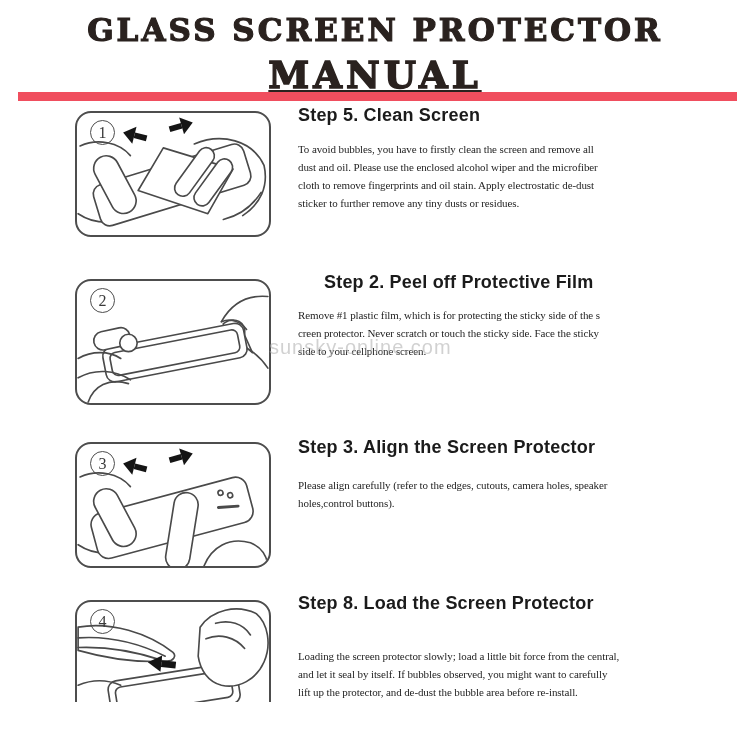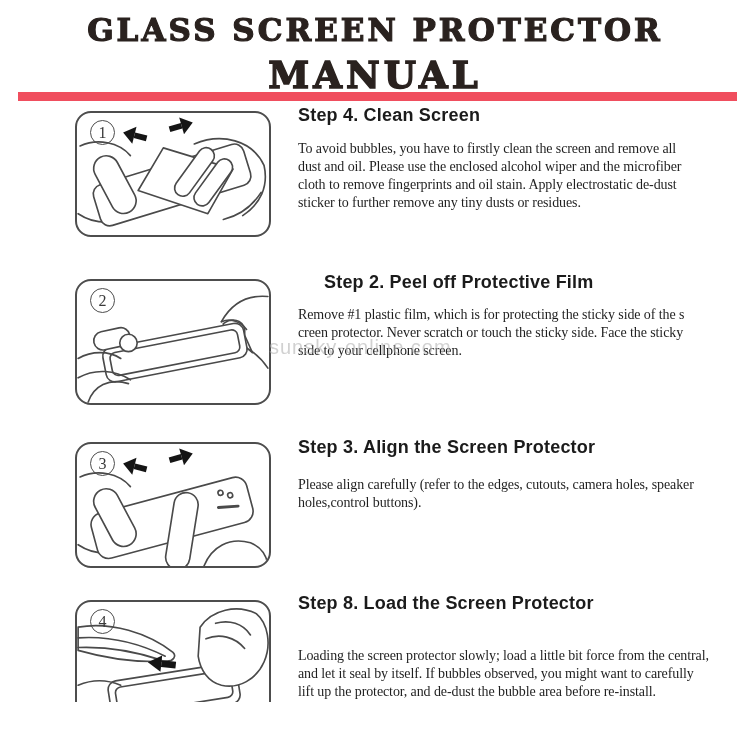--- a/index.html
+++ b/index.html
@@ -4,42 +4,42 @@
 <style>
   html,body { margin:0; padding:0; background:#ffffff; }
   .page {
     position:relative; width:750px; height:702px; background:#ffffff;
     overflow:hidden; font-family:"Liberation Sans", sans-serif;
   }
   .title-block { position:absolute; top:13px; left:0; width:750px; text-align:center;
     font-family:"DejaVu Serif", serif; font-weight:bold; color:#2a221f; }
   .title-line1 { font-size:31px; line-height:34px; letter-spacing:3px;
     -webkit-text-stroke:1.2px #2a221f; }
-  .title-line2 { font-size:37px; line-height:34px; letter-spacing:4px; margin-top:11px;
+  .title-line2 { font-size:37px; line-height:34px; letter-spacing:4px; margin-top:11px;text-decoration:underline;
     -webkit-text-stroke:1.4px #2a221f; }
   .divider { position:absolute; left:18px; top:92px; width:719px; height:9px; background:#f04e5e; }
 
   .stepbox {
     position:absolute; left:75px; width:196px; height:126px;
     border:2px solid #4d4d4d; border-radius:16px; background:#ffffff; box-sizing:border-box;
   }
   .stepbox svg { position:absolute; left:0; top:0; width:100%; height:100%; border-radius:14px; }
   .num {
     position:absolute; top:7px; left:13px; width:25px; height:25px; box-sizing:border-box;
     border:1.6px solid #4d4d4d; border-radius:50%;
     display:flex; align-items:center; justify-content:center;
     font-family:"Liberation Serif", serif; font-size:16px; color:#3a3a3a; z-index:2;
   }
   .heading {
     position:absolute; left:298px; width:450px;
     font-size:18px; font-weight:bold; color:#1b1b1b; letter-spacing:0.2px;
   }
   .body {
     position:absolute; left:298px; width:452px;
-    font-family:"Liberation Serif", serif; font-size:14px; line-height:18px;
+    font-family:"Liberation Serif", serif; font-size:11px; line-height:18px;
     color:#1f1f1f; white-space:pre-line; letter-spacing:-0.1px;
   }
   .watermark {
     position:absolute; left:269px; top:336px;
     font-size:20px; letter-spacing:1px; color:#adadad; opacity:0.55;
     z-index:20; pointer-events:none;
   }
 </style>
 </head>
 <body>
@@ -81,21 +81,21 @@
             <rect x="58" y="21" width="13" height="6"></rect>
             <polygon points="58,15 58,33 46,24"></polygon>
           </g>
         <g transform="rotate(-16 104 14)">
             <rect x="94" y="11" width="13" height="6"></rect>
             <polygon points="107,5 107,23 119,14"></polygon>
           </g>
       </g>
     </svg>
   </div>
-  <div class="heading" style="top:105px;">Step 4. Clean Screen</div>
+  <div class="heading" style="top:105px;">Step 5. Clean Screen</div>
   <div class="body" style="top:140px;">To avoid bubbles, you have to firstly clean the screen and remove all
 dust and oil. Please use the enclosed alcohol wiper and the microfiber
 cloth to remove fingerprints and oil stain. Apply electrostatic de-dust
 sticker to further remove any tiny dusts or residues.</div>
 
   <div class="stepbox" style="top:279px;">
     <div class="num">2</div>
     <svg viewBox="0 0 196 126">
       <g stroke="#4a4a4a" stroke-width="1.7" fill="none" stroke-linecap="round" stroke-linejoin="round">
         <path d="M196,16 C174,14 158,24 148,42"></path>

